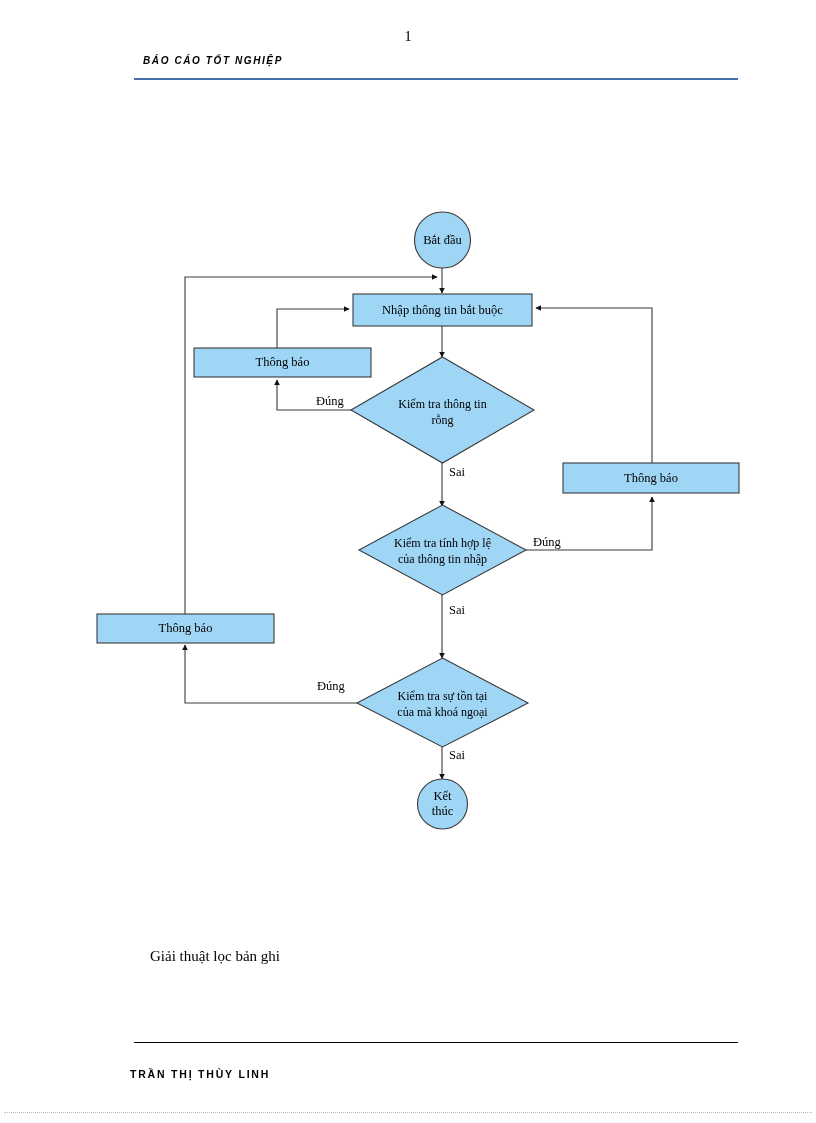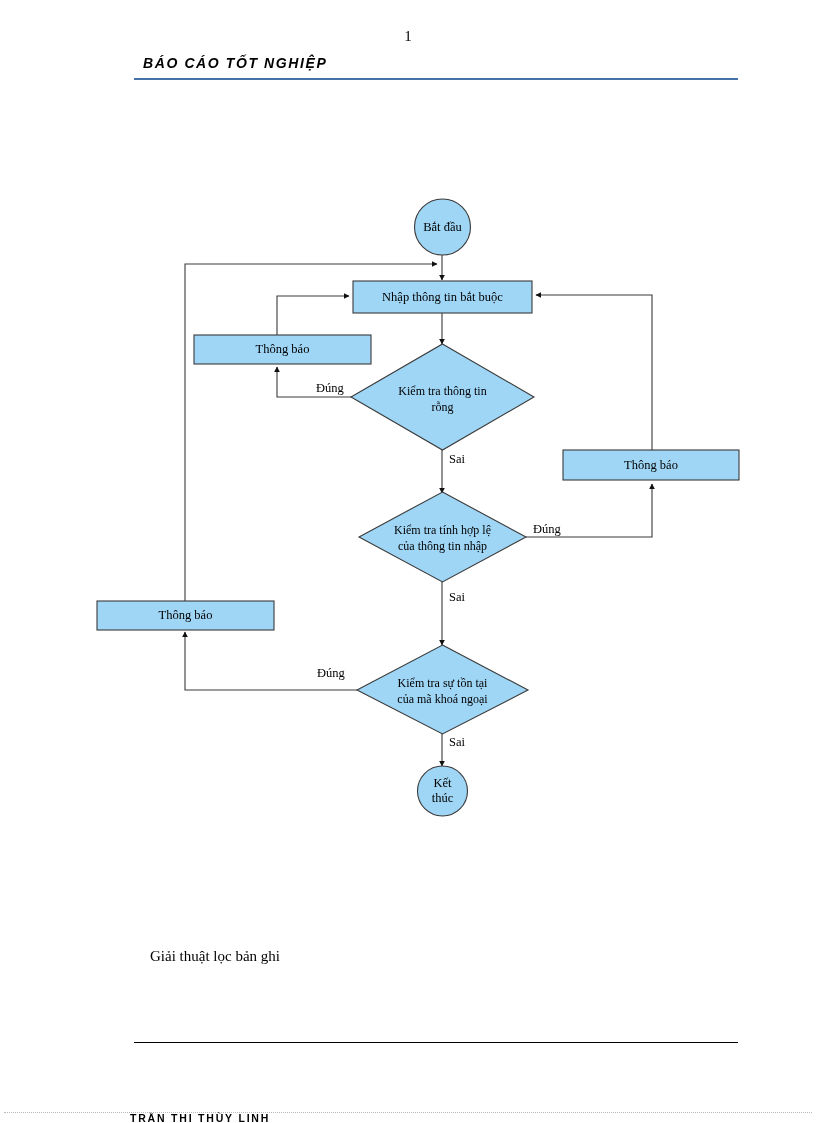--- a/index.html
+++ b/index.html
@@ -31,21 +31,21 @@
     width: 816px;
     text-align: center;
     font-size: 15px;
     font-family: "Liberation Serif", serif;
   }
   .header-title {
     position: absolute;
     left: 143px;
     top: 55px;
     font-family: "Liberation Sans", sans-serif;
-    font-size: 14px;
+    font-size: 10px;
     font-weight: bold;
     font-style: italic;
     letter-spacing: 1.6px;
     white-space: nowrap;
   }
   .header-rule {
     position: absolute;
     left: 134px;
     top: 78px;
     width: 604px;
@@ -58,21 +58,21 @@
     position: absolute;
     left: 134px;
     top: 1042px;
     width: 604px;
     height: 1px;
     background: #000000;
   }
   .footer-name {
     position: absolute;
     left: 130px;
-    top: 1112px;
+    top: 1068px;
     font-family: "Liberation Sans", sans-serif;
     font-size: 10.5px;
     font-weight: bold;
     letter-spacing: 1.8px;
     white-space: nowrap;
   }
   .bottom-dashes {
     position: absolute;
     left: 4px;
     top: 1112px;
@@ -88,21 +88,21 @@
     top: 948px;
     font-size: 15px;
     font-family: "Liberation Serif", serif;
     white-space: nowrap;
   }
 
   
   .flow {
     position: absolute;
     left: 0;
-    top: 0;
+    top: 13px;
     width: 816px;
     height: 1050px;
   }
   .flow svg { display: block; }
 
   .node-text {
     font-family: "Liberation Serif", "DejaVu Serif", serif;
     font-size: 12.5px;
     fill: #000000;
     text-anchor: middle;

